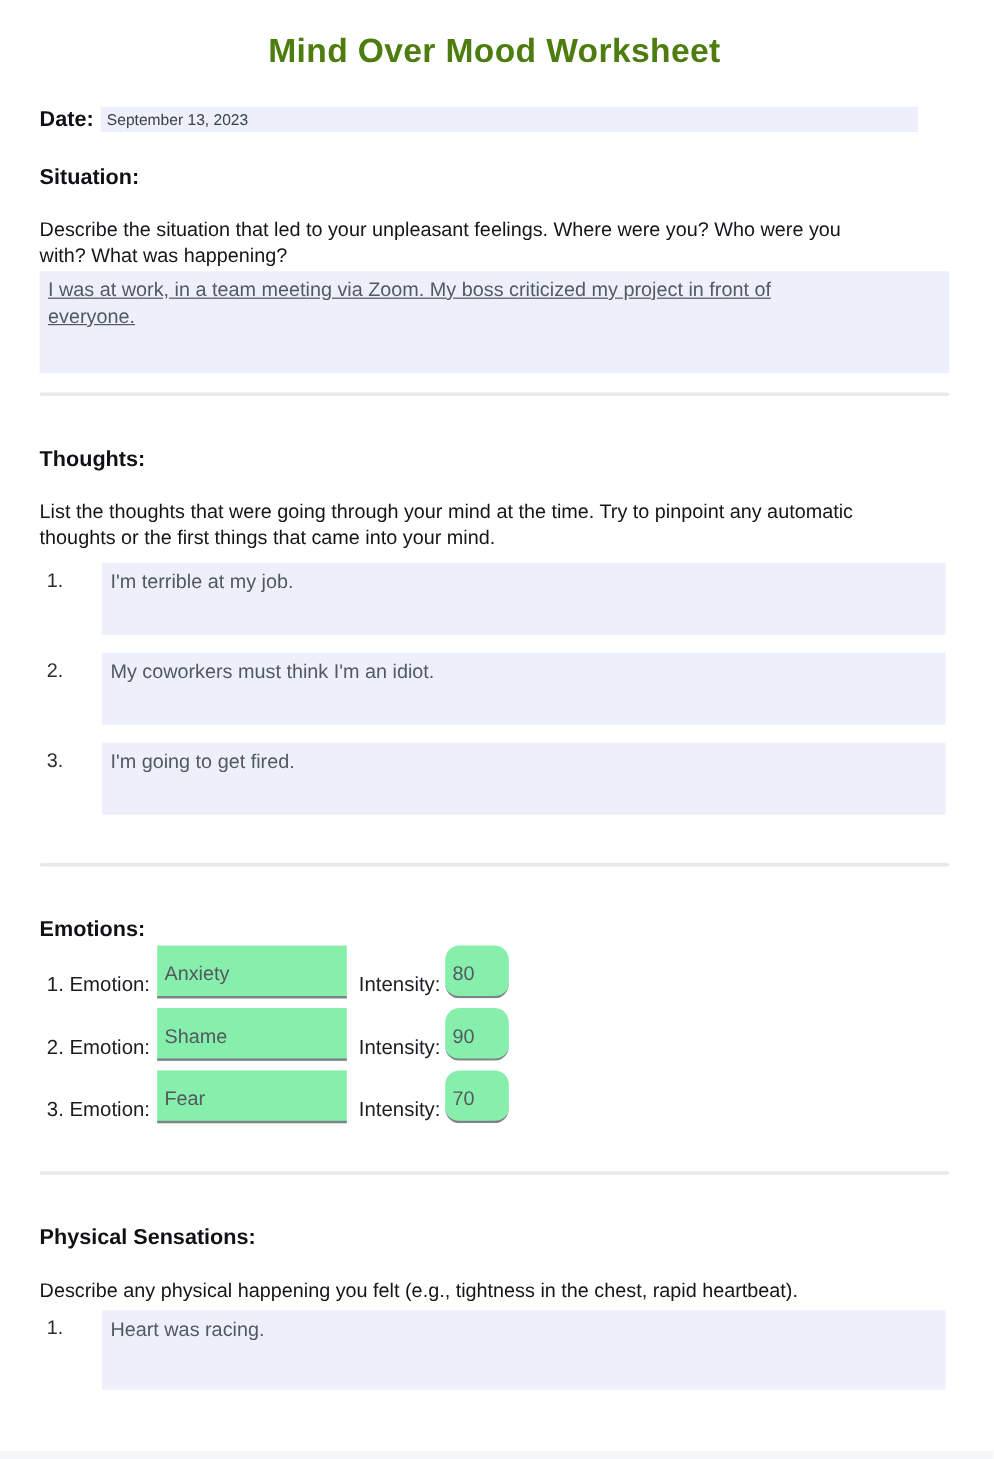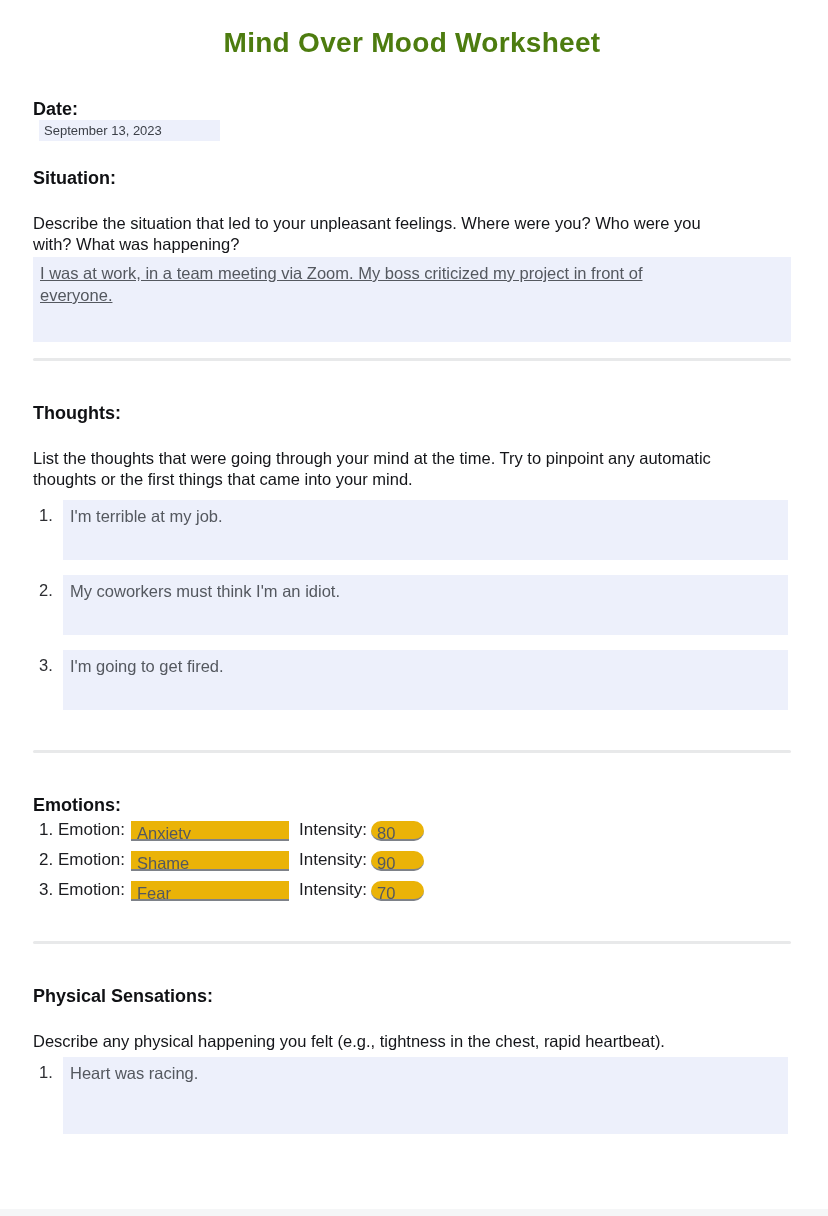--- a/index.html
+++ b/index.html
@@ -16,24 +16,23 @@
   h1.title {
     font-size:28px;
     line-height:38px;
     font-weight:700;
     text-align:center;
     color:#4d7c0f;
     letter-spacing:0.3px;
   }
 
   .date-row {
-    margin-top:37px;
+    margin-top:27px;
     display:flex;
-    align-items:flex-start;
-    flex-direction:column;
+    align-items:flex-end;
   }
   .date-row .lbl {
     font-size:18px;
     font-weight:700;
     color:#101114;
     line-height:21px;
     flex:0 0 auto;
   }
   .date-input {
     flex:1 1 auto;
@@ -95,43 +94,43 @@
   .divider.d2, .divider.d3 { margin-top:40px; }
 
   .num-list { margin:10px 3px 0 6px; }
   .num-item { display:flex; margin-bottom:15px; }
   .num-item .num {
     flex:0 0 24px;
     padding-top:6px;
     font-size:16.5px;
     color:#2c2d31;
   }
-  .num-item textarea.area { flex:1 1 auto; height:60px; }
+  .num-item textarea.area { flex:1 1 auto; height:60px;margin-left:22px; }
   .phys-list { margin-top:5px; }
-  .phys-list .num-item textarea.area { height:77px; }
+  .phys-list .num-item textarea.area { height:66px; }
   .phys-list .num-item { margin-bottom:0; }
 
   .emotion-rows { margin-top:3px; margin-left:6px; }
   .emotion-row { display:flex; align-items:flex-end; margin-bottom:8px; }
   .emotion-row .row-lbl {
     font-size:17px;
     line-height:21px;
     color:#1c1d21;
     padding-bottom:1px;
     white-space:pre;
   }
   .line-input {
     border:0;
     outline:0;
     border-bottom:2px solid #7e8289;
-    background:#eab308;
+    background:#86efac;
     color:#54585f;
     font-family:"Liberation Sans", sans-serif;
     font-size:16.5px;
-    height:20px;
+    height:44px;
     padding:12px 6px 6px 6px;
   }
   .emotion-input { width:158px; margin-left:6px; }
   .intensity-lbl { margin-left:10px; }
   .intensity-input { width:53px; margin-left:4px;border-radius:12px; }
 
   .bottom-bar {
     position:absolute;
     left:0; bottom:0;
     width:828px; height:7px;

